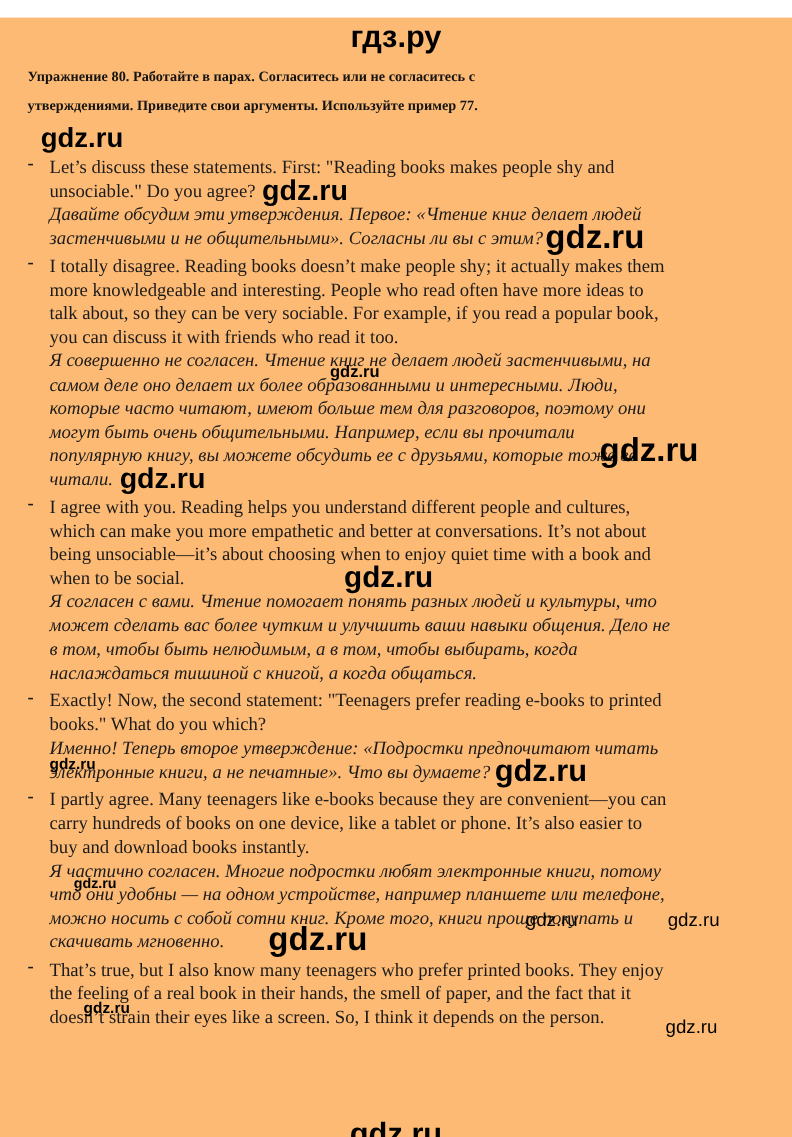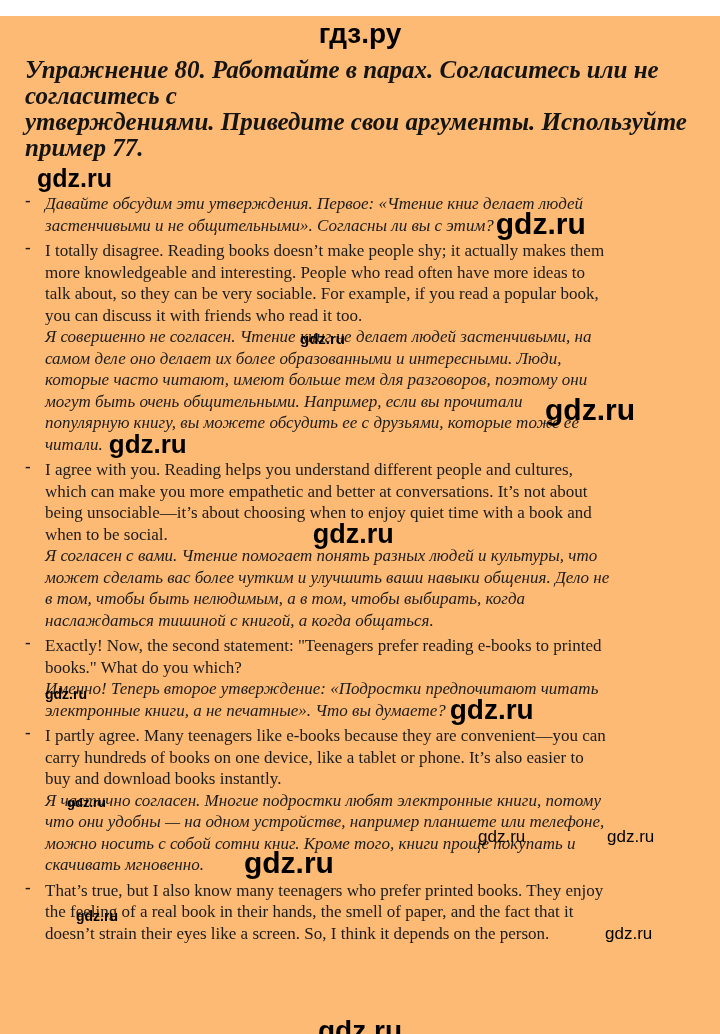--- a/index.html
+++ b/index.html
@@ -9,21 +9,21 @@
     font-family:"Liberation Serif","DejaVu Serif",serif;
   }
 
   .top-logo {
     padding-top:3px; text-align:center; color:#000;
     font-family:"Liberation Sans","DejaVu Sans",sans-serif;
     font-weight:700; font-size:28px; line-height:30px;
   }
   .exercise-header {
     margin:8px 0 0 25px; width:670px; color:#141414;
-    font-weight:700; font-size:25px; line-height:26px; white-space:pre-line;font-style:italic;
+    font-weight:700; font-size:13px; line-height:26px; white-space:pre-line;
   }
   .wm-flow {
     margin:5px 0 0 37px; color:#000;
     font-family:"Liberation Sans","DejaVu Sans",sans-serif;
     font-weight:700; font-size:25px; line-height:24px;
   }
   .dialogue { margin-top:3px; }
   .item { position:relative; padding-left:45px; padding-right:8px; margin-bottom:4px; }
   .dash { position:absolute; left:25px; top:-2px; font-weight:700; font-size:17px; }
   .item p { margin:0; font-size:17px; line-height:21.5px; white-space:pre-line; }
@@ -65,20 +65,22 @@
 
   <div class="exercise-header">Упражнение 80. Работайте в парах. Согласитесь или не согласитесь с
 утверждениями. Приведите свои аргументы. Используйте пример 77.</div>
 
   <div class="wm-flow">gdz.ru</div>
 
   <div class="dialogue">
 
     <div class="item">
       <span class="dash">-</span>
+      <p class="en"><span>Let’s discuss these statements. First: "Reading books makes people shy and
+unsociable." Do you agree?</span><span class="wm-inline sz26">gdz.ru</span></p>
       <p class="ru"><span>Давайте обсудим эти утверждения. Первое: «Чтение книг делает людей
 застенчивыми и не общительными». Согласны ли вы с этим?</span><span class="wm-inline sz30 ml2">gdz.ru</span></p>
     </div>
 
     <div class="item">
       <span class="dash">-</span>
       <p class="en"><span>I totally disagree. Reading books doesn’t make people shy; it actually makes them
 more knowledgeable and interesting. People who read often have more ideas to
 talk about, so they can be very sociable. For example, if you read a popular book,
 you can discuss it with friends who read it too.</span></p>

